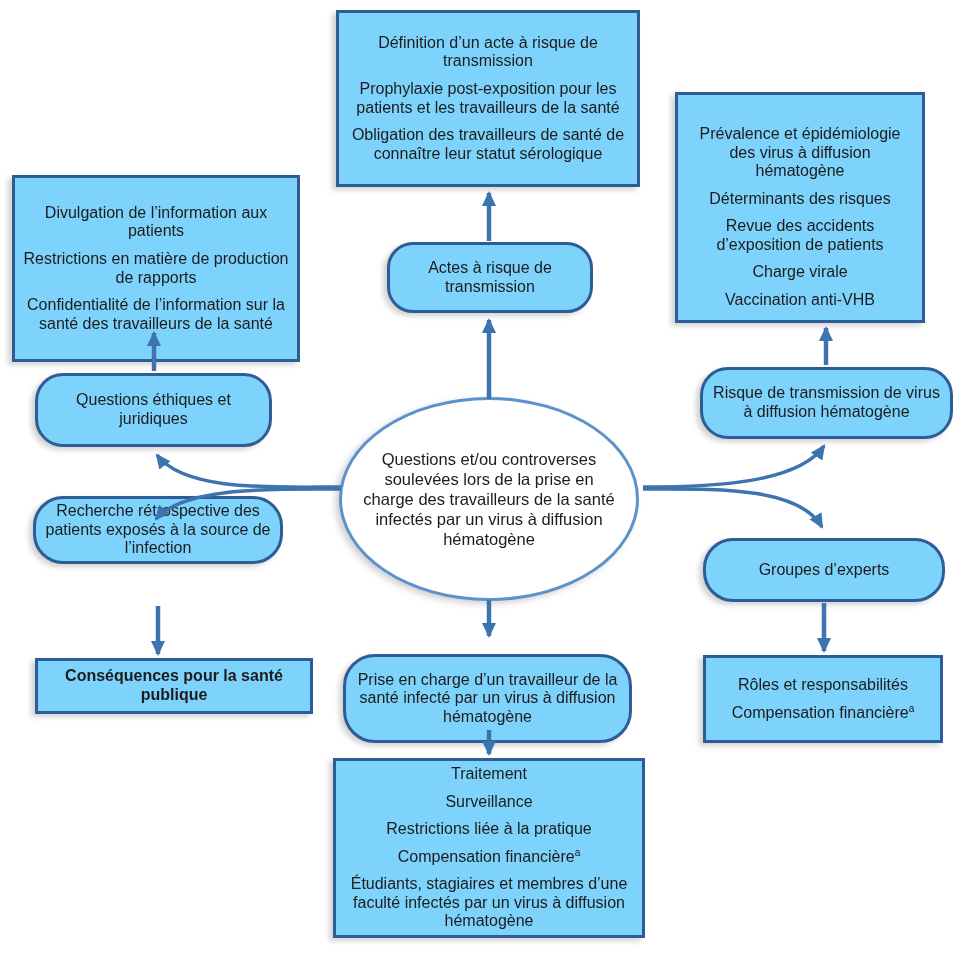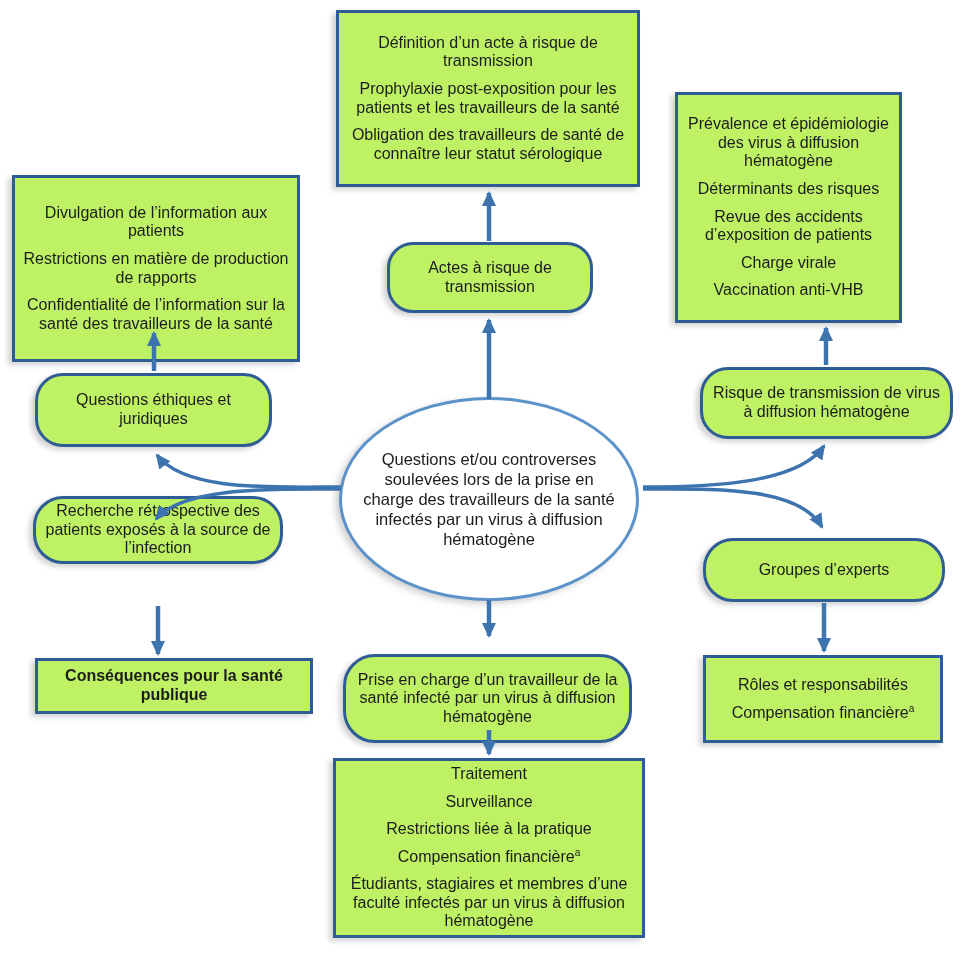--- a/index.html
+++ b/index.html
@@ -6,35 +6,35 @@
   body {
     width: 980px; height: 956px; position: relative; overflow: hidden;
     font-family: "Liberation Sans", sans-serif;
     color: #1c1c1c;
   }
   .canvas { position: absolute; inset: 0; }
   svg.connectors { position: absolute; left: 0; top: 0; z-index: 3; pointer-events: none; }
 
   .rect-box, .round-box {
     position: absolute; z-index: 2; box-sizing: border-box;
-    background: #bef264;
+    background: #7dd3fc;
     border: 3px solid #2e5c94;
     display: flex; flex-direction: column; justify-content: center; align-items: center;
     text-align: center;
     font-size: 16px; line-height: 1.16;
     box-shadow: -4px 3px 5px rgba(130,130,130,0.35);
     padding: 6px 8px;
   }
   .round-box { justify-content: center; }
   .item { margin: 4.5px 0; }
   .fn { font-size: 10px; vertical-align: super; line-height: 0; }
 
   
   .box-top-center   { left: 336px; top: 10px;  width: 304px; height: 177px; }
-  .box-top-right    { left: 675px; top: 92px;  width: 227px; height: 231px; }
+  .box-top-right    { left: 675px; top: 92px;  width: 250px; height: 231px; justify-content: flex-end; }
   .box-top-left     { left: 12px;  top: 175px; width: 288px; height: 187px; }
   .box-bottom-left  { left: 35px;  top: 658px; width: 278px; height: 56px; font-weight: bold; }
   .box-bottom-center{ left: 333px; top: 758px; width: 312px; height: 180px; }
   .box-bottom-right { left: 703px; top: 655px; width: 240px; height: 88px; }
 
   
   .node-actes     { left: 387px; top: 242px; width: 206px; height: 71px; border-radius: 26px; }
   .node-ethiques  { left: 35px;  top: 373px; width: 237px; height: 74px; border-radius: 28px; }
   .node-risque    { left: 700px; top: 367px; width: 253px; height: 72px; border-radius: 28px; }
   .node-groupes   { left: 703px; top: 538px; width: 242px; height: 64px; border-radius: 30px; }

